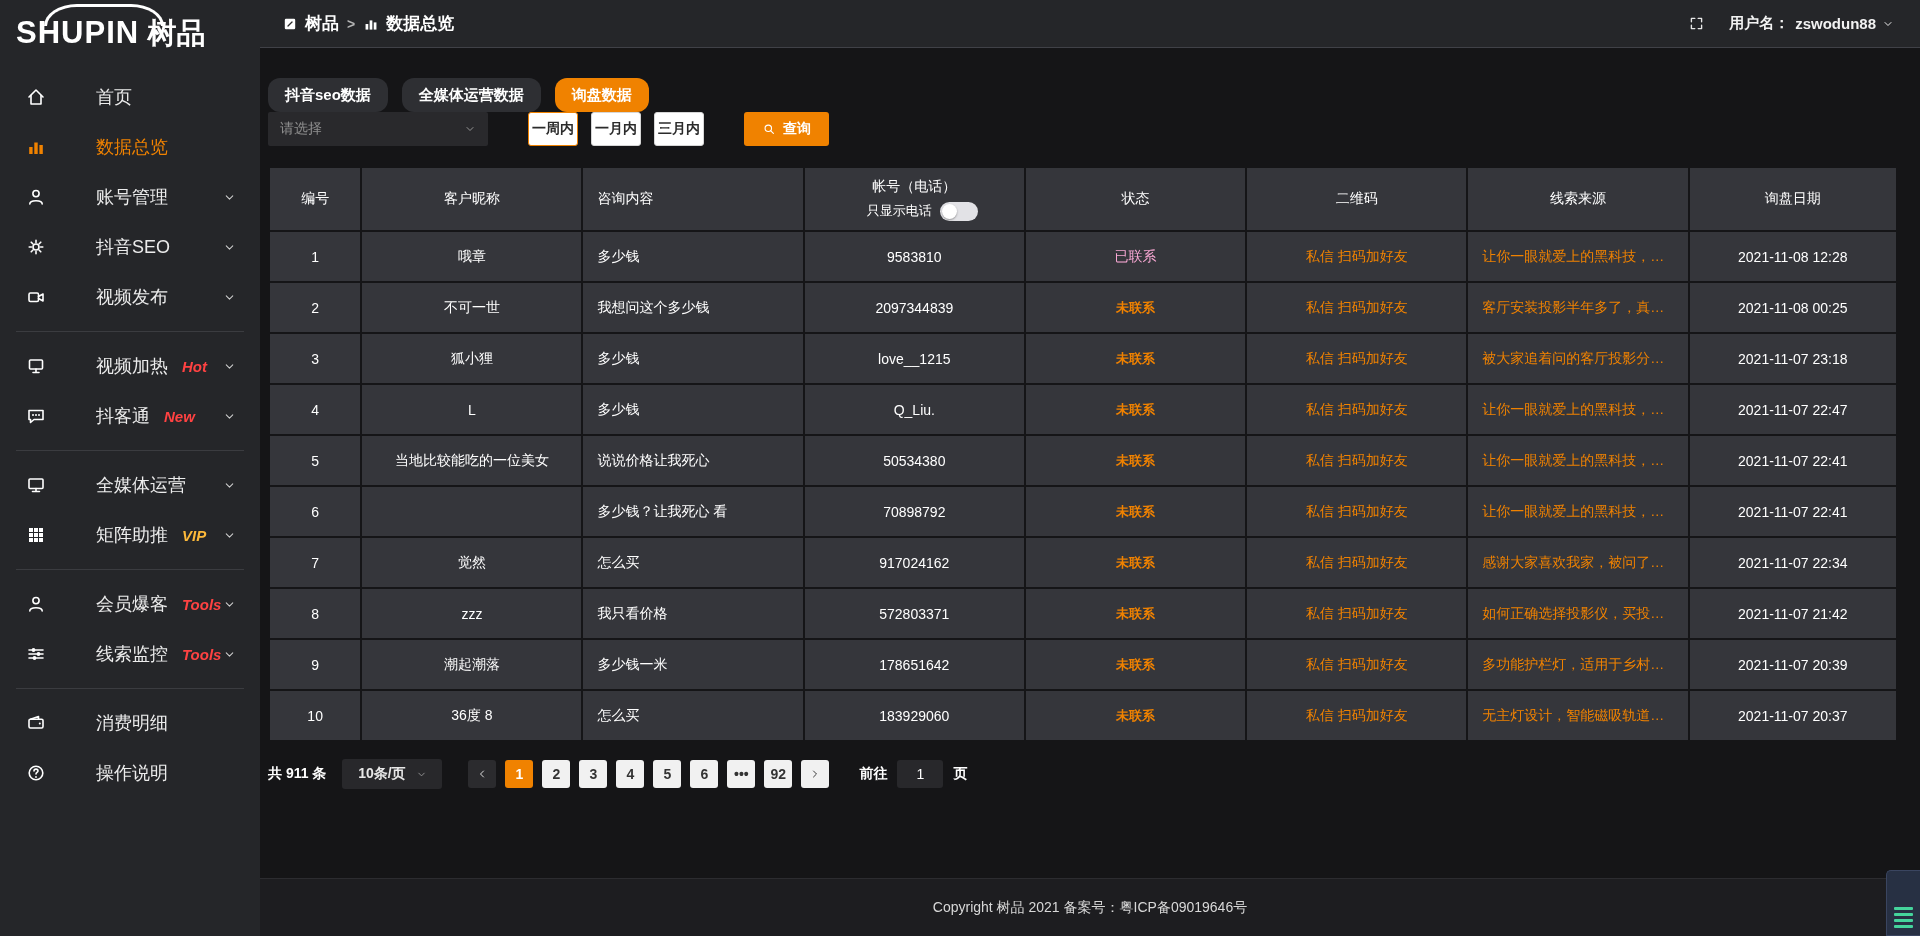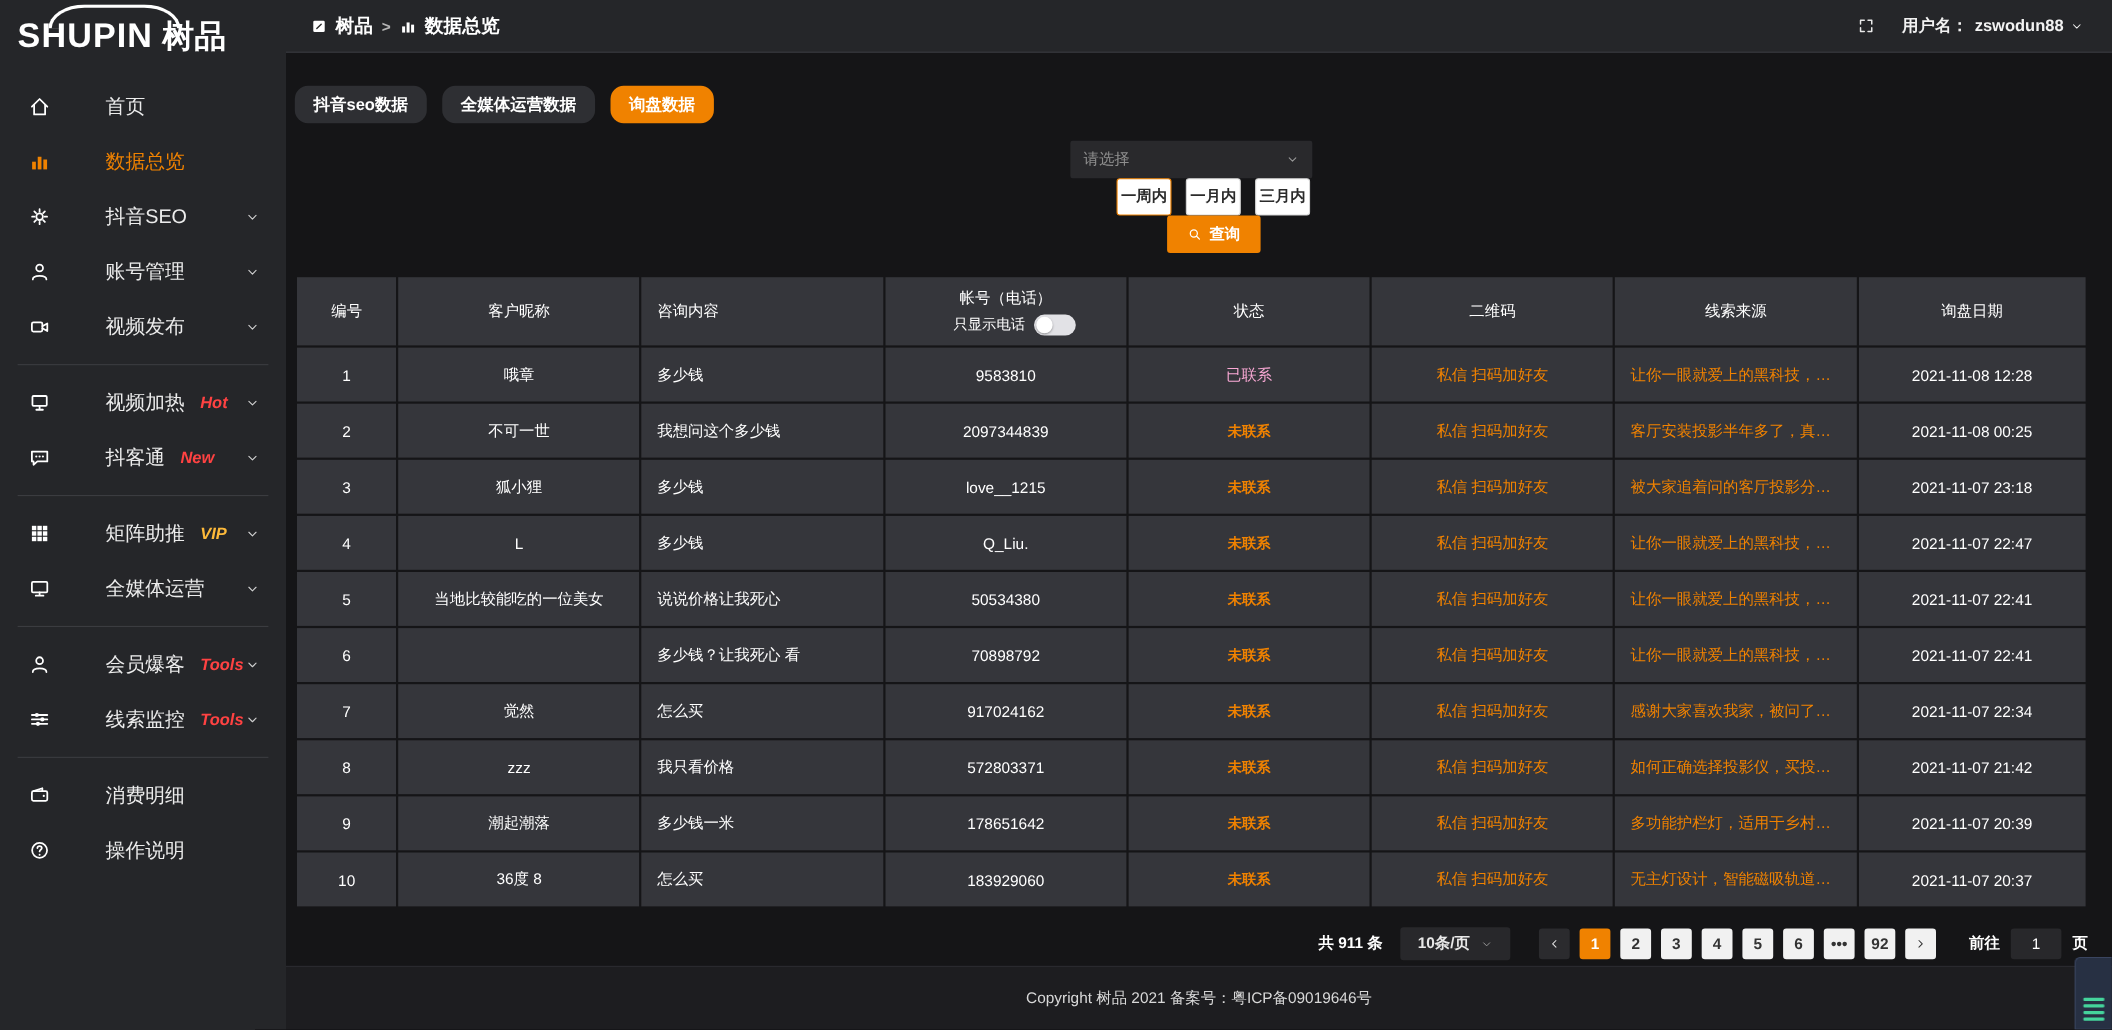--- a/index.html
+++ b/index.html
@@ -44,21 +44,21 @@
   .topbar-right{margin-left:auto; display:flex; align-items:center; gap:24px;}
   .fs-btn{color:#e8e8e8; cursor:pointer;} .fs-btn svg{width:17px;height:17px;}
   .user-box{display:flex; align-items:center; gap:6px; cursor:pointer; font-size:15px; font-weight:700; color:#f2f2f2;}
   .user-box .u-chev svg{width:12px;height:12px;}
   
   .content{flex:1; padding:30px 22px 0 8px; background:var(--main-bg);}
   .tabs{display:flex; gap:14px;}
   .tab{height:34px; padding:0 17px; background:#2e2f33; color:#fff; border:none; border-radius:12px;
     font-size:15px; font-weight:700; cursor:pointer; font-family:inherit;}
   .tab.active{background:var(--accent);}
-  .filters{display:flex; align-items:center; margin-top:16px;flex-direction:column;}
+  .filters{display:flex; align-items:center; }
   .select{width:220px; height:34px; background:#29292c; border-radius:2px; display:flex; align-items:center;
     padding:0 12px; color:#8f8f8f; font-size:14px; cursor:pointer;}
   .select .s-chev{margin-left:auto; color:#9a9a9a;} .select .s-chev svg{width:12px;height:12px;}
   .range-btn{height:34px; padding:0 3px; margin-left:13px; background:#fff; border:1px solid #d6d6d6;
     border-radius:3px; color:#2b2b2b; font-size:14px; font-weight:700; cursor:pointer; font-family:inherit;}
   .range-btn.active{border:1px solid var(--accent); margin-left:40px;}
   .query-btn{height:34px; padding:0 18px; margin-left:40px; background:var(--accent); border:none; border-radius:3px;
     color:#fff; font-size:14px; font-weight:700; cursor:pointer; display:flex; align-items:center; gap:7px; font-family:inherit;}
   .query-btn svg{width:14px;height:14px;}
   
@@ -71,21 +71,21 @@
   th.left,td.left{text-align:left;}
   td.link{color:var(--accent); cursor:pointer;}
   td.st-pending{color:var(--accent); font-weight:700; font-size:13px;}
   td.st-done{color:#f9a8d4;}
   .th-stack{display:flex; flex-direction:column; align-items:center; gap:6px;}
   .th-toggle-line{display:flex; align-items:center; gap:8px; font-size:13px;margin-left:16px;}
   .toggle{width:38px; height:19px; background:#e2e2e6; border-radius:10px; position:relative; cursor:pointer;}
   .toggle .knob{position:absolute; left:2px; top:2px; width:15px; height:15px; background:#fff; border-radius:50%;
     box-shadow:0 1px 2px rgba(0,0,0,.35);}
   
-  .pager{display:flex; align-items:center; margin-top:17px; font-size:14px; color:#fff;justify-content:flex-end;}
+  .pager{display:flex; align-items:center; margin-top:17px; font-size:14px; color:#fff;}
   .pg-total{font-weight:700; margin-right:16px;}
   .pg-size{height:30px; min-width:100px; background:#28282b; border-radius:3px; display:flex; align-items:center;
     justify-content:center; gap:10px; padding:0 10px; color:#e8e8e8; font-weight:700; cursor:pointer;}
   .pg-size svg{width:11px;height:11px; color:#9a9a9a;}
   .pg-btn{width:28px; height:28px; border:none; border-radius:3px; background:#f1f1f1; color:#333;
     font-size:14px; font-weight:700; cursor:pointer; margin-left:9px; display:flex; align-items:center; justify-content:center; font-family:inherit;}
   .pg-btn.prev{background:#2b2b2e; color:#e5e5e5; margin-left:26px;}
   .pg-btn.active{background:var(--accent); color:#fff;}
   .pg-btn svg{width:12px;height:12px;}
   .pg-goto{display:flex; align-items:center; margin-left:30px; gap:10px; font-weight:700;}
@@ -127,39 +127,39 @@
               <rect x="8.3" y="5.5" width="3.4" height="11.5"></rect>
               <rect x="13.4" y="8" width="3.4" height="9"></rect>
             </g>
           </svg>
         </span>
         <span class="mi-label">数据总览</span>
       </div>
       <div class="menu-item">
         <span class="mi-icon">
           <svg viewBox="0 0 20 20" fill="none" stroke="currentColor" stroke-width="1.6" stroke-linecap="round" stroke-linejoin="round">
+            <circle cx="10" cy="6.6" r="3.1"></circle>
+            <path d="M3.8 17 C3.8 12.6 16.2 12.6 16.2 17"></path>
+          </svg>
+        </span>
+        <span class="mi-label">账号管理</span>
+        <span class="mi-chevron">
+          <svg viewBox="0 0 20 20" fill="none" stroke="currentColor" stroke-width="1.6" stroke-linecap="round" stroke-linejoin="round">
+            <path d="M5 7.5 L10 12.5 L15 7.5"></path>
+          </svg>
+        </span>
+      </div>
+      <div class="menu-item">
+        <span class="mi-icon">
+          <svg viewBox="0 0 20 20" fill="none" stroke="currentColor" stroke-width="1.6" stroke-linecap="round" stroke-linejoin="round">
             <circle cx="10" cy="10" r="3"></circle>
             <path d="M10 3.2v2.2 M10 14.6v2.2 M3.2 10h2.2 M14.6 10h2.2 M5.2 5.2l1.6 1.6 M13.2 13.2l1.6 1.6 M14.8 5.2l-1.6 1.6 M6.8 13.2l-1.6 1.6"></path>
           </svg>
         </span>
         <span class="mi-label">抖音SEO</span>
-        <span class="mi-chevron">
-          <svg viewBox="0 0 20 20" fill="none" stroke="currentColor" stroke-width="1.6" stroke-linecap="round" stroke-linejoin="round">
-            <path d="M5 7.5 L10 12.5 L15 7.5"></path>
-          </svg>
-        </span>
-      </div>
-      <div class="menu-item">
-        <span class="mi-icon">
-          <svg viewBox="0 0 20 20" fill="none" stroke="currentColor" stroke-width="1.6" stroke-linecap="round" stroke-linejoin="round">
-            <circle cx="10" cy="6.6" r="3.1"></circle>
-            <path d="M3.8 17 C3.8 12.6 16.2 12.6 16.2 17"></path>
-          </svg>
-        </span>
-        <span class="mi-label">账号管理</span>
         <span class="mi-chevron">
           <svg viewBox="0 0 20 20" fill="none" stroke="currentColor" stroke-width="1.6" stroke-linecap="round" stroke-linejoin="round">
             <path d="M5 7.5 L10 12.5 L15 7.5"></path>
           </svg>
         </span>
       </div>
       <div class="menu-item">
         <span class="mi-icon">
           <svg viewBox="0 0 20 20" fill="none" stroke="currentColor" stroke-width="1.6" stroke-linecap="round" stroke-linejoin="round">
             <rect x="3" y="6" width="9.5" height="8.5" rx="1.4"></rect>
@@ -202,52 +202,52 @@
         </span>
         <span class="mi-label">抖客通</span>
         <span class="mi-badge red">New</span>
         <span class="mi-chevron">
           <svg viewBox="0 0 20 20" fill="none" stroke="currentColor" stroke-width="1.6" stroke-linecap="round" stroke-linejoin="round">
             <path d="M5 7.5 L10 12.5 L15 7.5"></path>
           </svg>
         </span>
       </div>
       <div class="menu-divider"></div>
+      <div class="menu-item">
+        <span class="mi-icon">
+          <svg viewBox="0 0 20 20" fill="none" stroke="currentColor" stroke-width="1.6" stroke-linecap="round" stroke-linejoin="round">
+            <rect x="3" y="4" width="14" height="9.5" rx="1"></rect>
+            <path d="M10 13.5v3 M6.5 16.5h7"></path>
+          </svg>
+        </span>
+        <span class="mi-label">全媒体运营</span>
+        <span class="mi-chevron">
+          <svg viewBox="0 0 20 20" fill="none" stroke="currentColor" stroke-width="1.6" stroke-linecap="round" stroke-linejoin="round">
+            <path d="M5 7.5 L10 12.5 L15 7.5"></path>
+          </svg>
+        </span>
+      </div>
       <div class="menu-item">
         <span class="mi-icon">
           <svg viewBox="0 0 20 20" fill="none" stroke="currentColor" stroke-width="1.6" stroke-linecap="round" stroke-linejoin="round">
             <g fill="currentColor" stroke="none">
               <rect x="3" y="3" width="4" height="4"></rect>
               <rect x="8" y="3" width="4" height="4"></rect>
               <rect x="13" y="3" width="4" height="4"></rect>
               <rect x="3" y="8" width="4" height="4"></rect>
               <rect x="8" y="8" width="4" height="4"></rect>
               <rect x="13" y="8" width="4" height="4"></rect>
               <rect x="3" y="13" width="4" height="4"></rect>
               <rect x="8" y="13" width="4" height="4"></rect>
               <rect x="13" y="13" width="4" height="4"></rect>
             </g>
           </svg>
         </span>
         <span class="mi-label">矩阵助推</span>
         <span class="mi-badge gold">VIP</span>
-        <span class="mi-chevron">
-          <svg viewBox="0 0 20 20" fill="none" stroke="currentColor" stroke-width="1.6" stroke-linecap="round" stroke-linejoin="round">
-            <path d="M5 7.5 L10 12.5 L15 7.5"></path>
-          </svg>
-        </span>
-      </div>
-      <div class="menu-item">
-        <span class="mi-icon">
-          <svg viewBox="0 0 20 20" fill="none" stroke="currentColor" stroke-width="1.6" stroke-linecap="round" stroke-linejoin="round">
-            <rect x="3" y="4" width="14" height="9.5" rx="1"></rect>
-            <path d="M10 13.5v3 M6.5 16.5h7"></path>
-          </svg>
-        </span>
-        <span class="mi-label">全媒体运营</span>
         <span class="mi-chevron">
           <svg viewBox="0 0 20 20" fill="none" stroke="currentColor" stroke-width="1.6" stroke-linecap="round" stroke-linejoin="round">
             <path d="M5 7.5 L10 12.5 L15 7.5"></path>
           </svg>
         </span>
       </div>
       <div class="menu-divider"></div>
       <div class="menu-item">
         <span class="mi-icon">
           <svg viewBox="0 0 20 20" fill="none" stroke="currentColor" stroke-width="1.6" stroke-linecap="round" stroke-linejoin="round">

